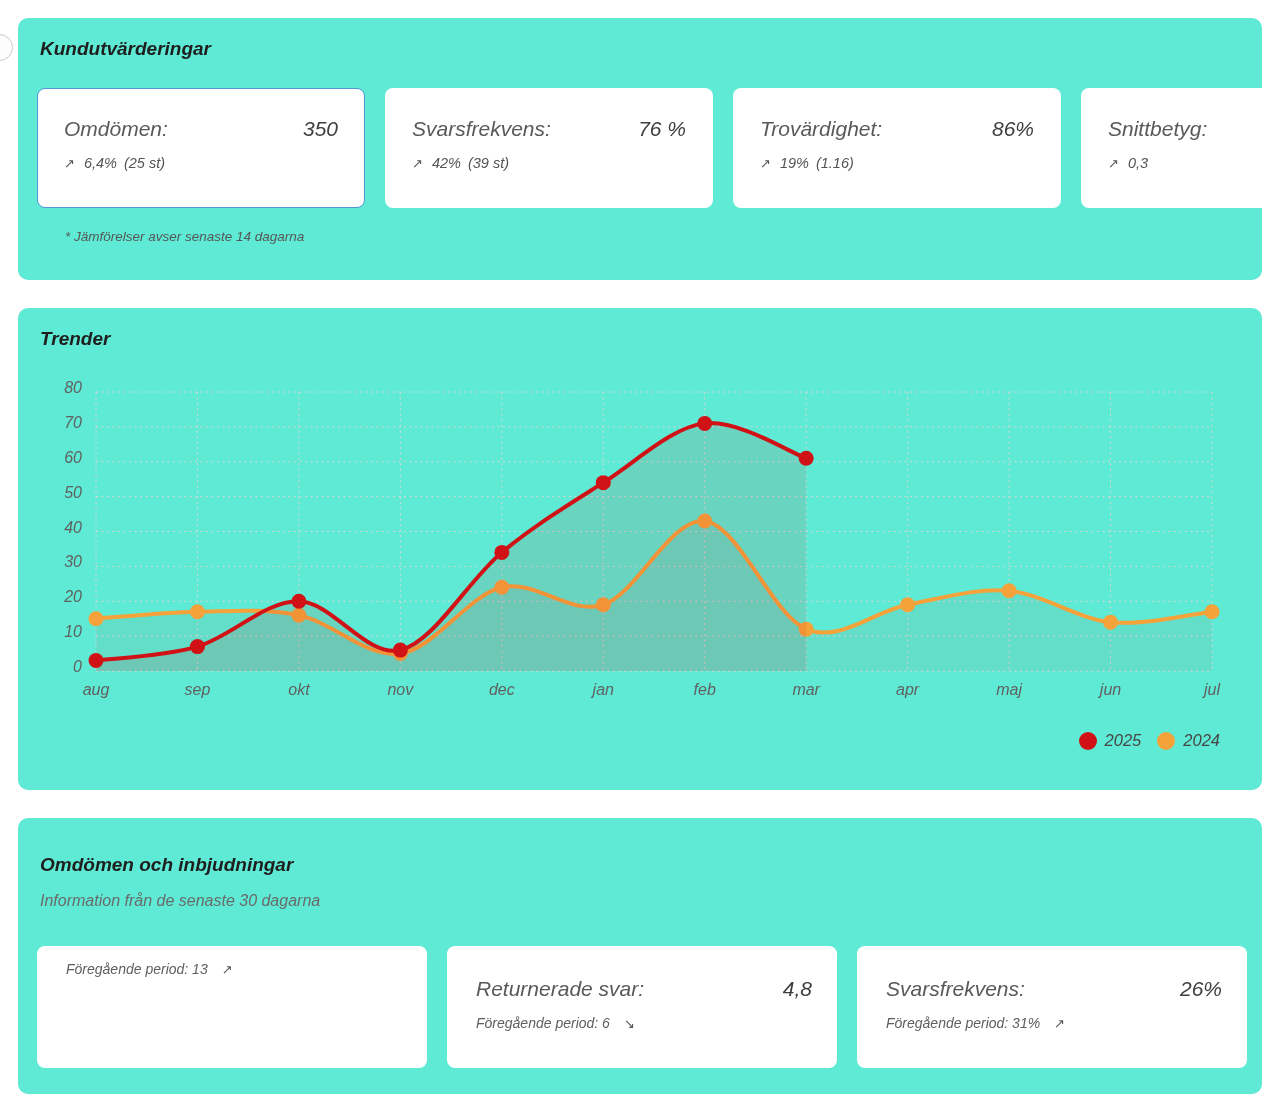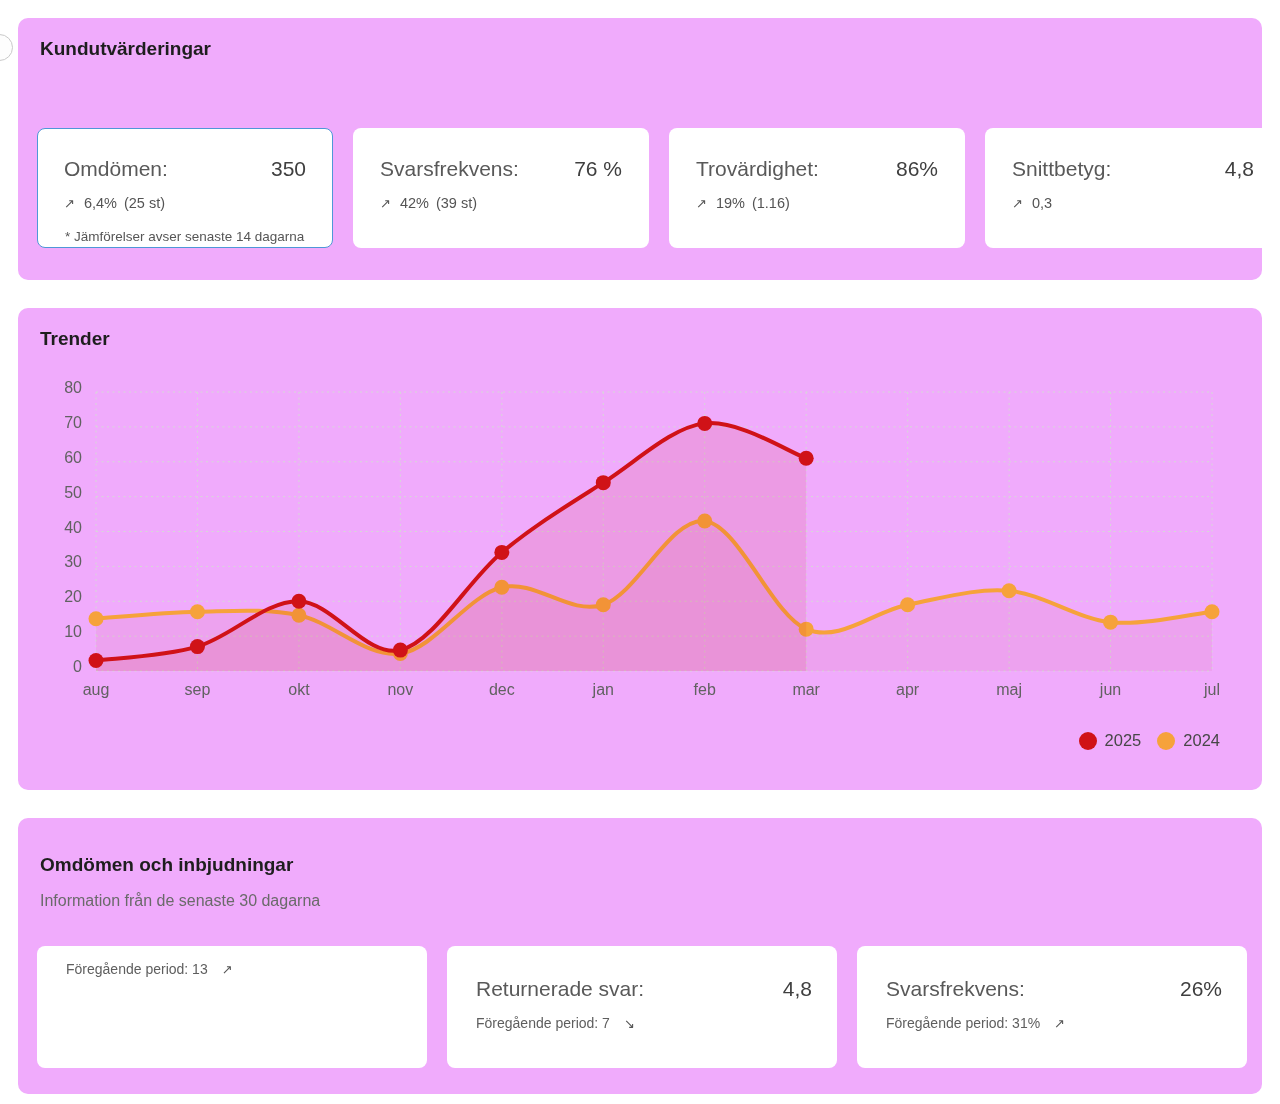--- a/index.html
+++ b/index.html
@@ -8,22 +8,23 @@
     background: #ffffff;
     font-family: "Liberation Sans", "DejaVu Sans", sans-serif;
     color: #333;
     position: relative;
     overflow: hidden;
   }
   .section {
     position: absolute;
     left: 18px;
     width: 1244px;
-    background: #f0abfc;
+    background: #5eead4;
     border-radius: 10px;
+    font-style: italic;
   }
   #kpi-section    { top: 18px;  height: 262px; }
   #trend-section  { top: 308px; height: 482px; }
   #invite-section { top: 818px; height: 276px; }
 
   .section-title {
     position: absolute;
     left: 22px; top: 20px;
     font-size: 19px;
     font-weight: 600;
@@ -44,21 +45,21 @@
     gap: 20px;
   }
   #kpi-section .cards-row { top: 70px; }
   #invite-section .cards-row { top: 128px; }
 
   .card {
     background: #ffffff;
     border-radius: 8px;
     border: 1.5px solid transparent;
   }
-  .kpi-card { width: 296px; height: 120px; margin-top: 40px; }
+  .kpi-card { width: 328px; height: 120px; }
   .invite-card { width: 390px; height: 122px; }
   .card.selected { border-color: #4f97d7; }
 
   .card-title-row {
     display: flex;
     justify-content: space-between;
     align-items: baseline;
     margin: 28px 26px 0 26px;
   }
   .invite-card .card-title-row { margin: 30px 24px 0 28px; }
@@ -273,21 +274,21 @@
         <span class="arrow">↗</span>
       </div>
     </div>
 
     <div class="card invite-card">
       <div class="card-title-row">
         <span class="card-label">Returnerade svar:</span>
         <span class="card-value">4,8</span>
       </div>
       <div class="card-sub-row">
-        <span>Föregående period: 7</span>
+        <span>Föregående period: 6</span>
         <span class="arrow">↘</span>
       </div>
     </div>
 
     <div class="card invite-card">
       <div class="card-title-row">
         <span class="card-label">Svarsfrekvens:</span>
         <span class="card-value">26%</span>
       </div>
       <div class="card-sub-row">

